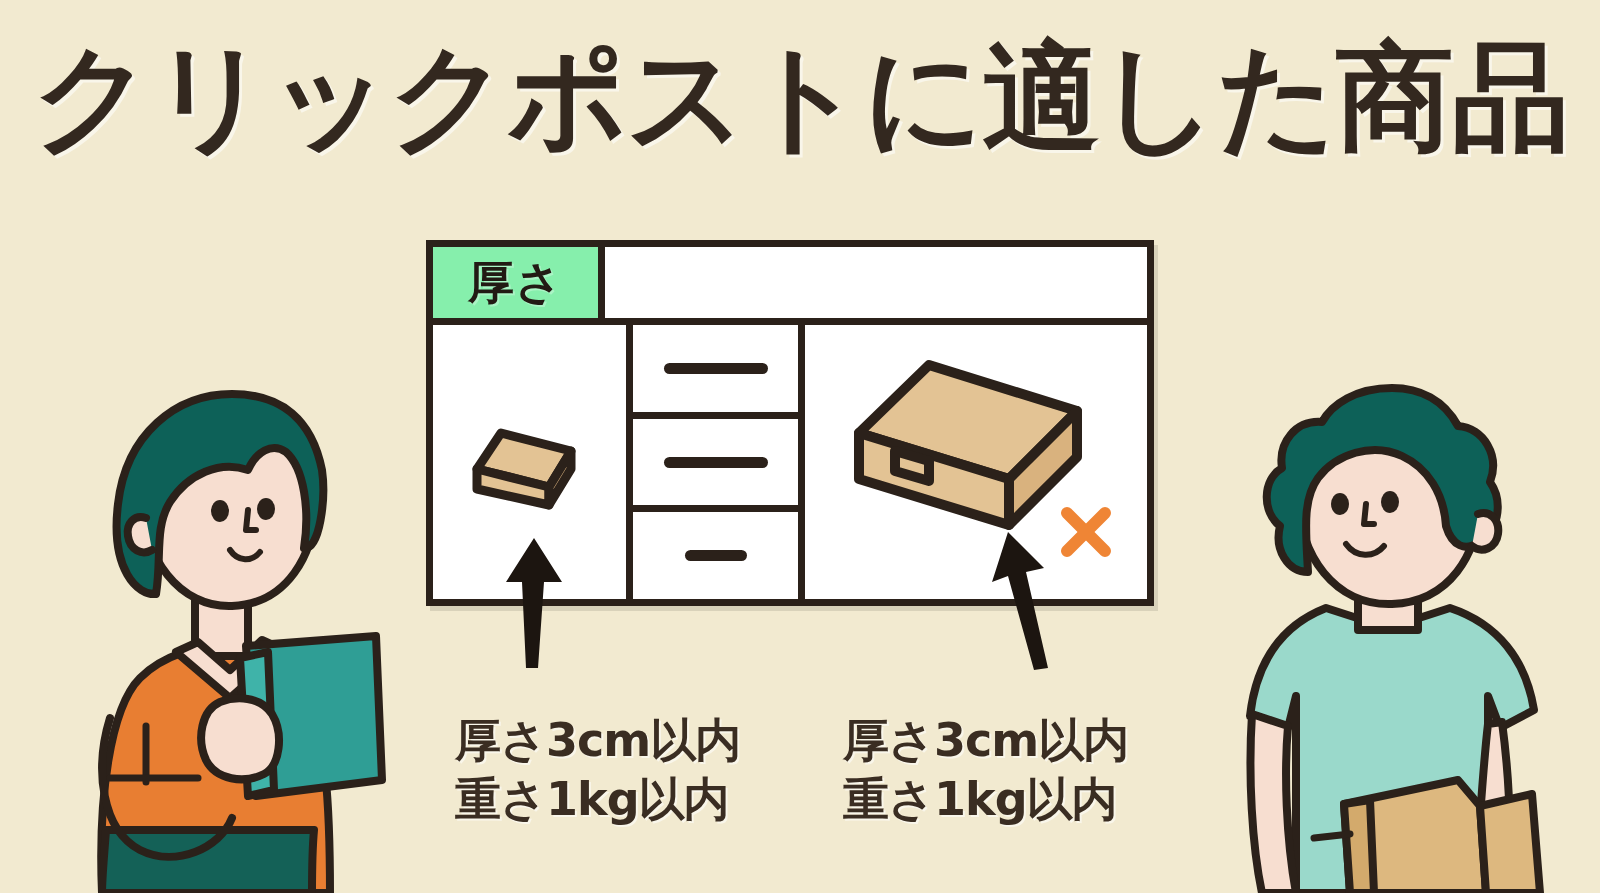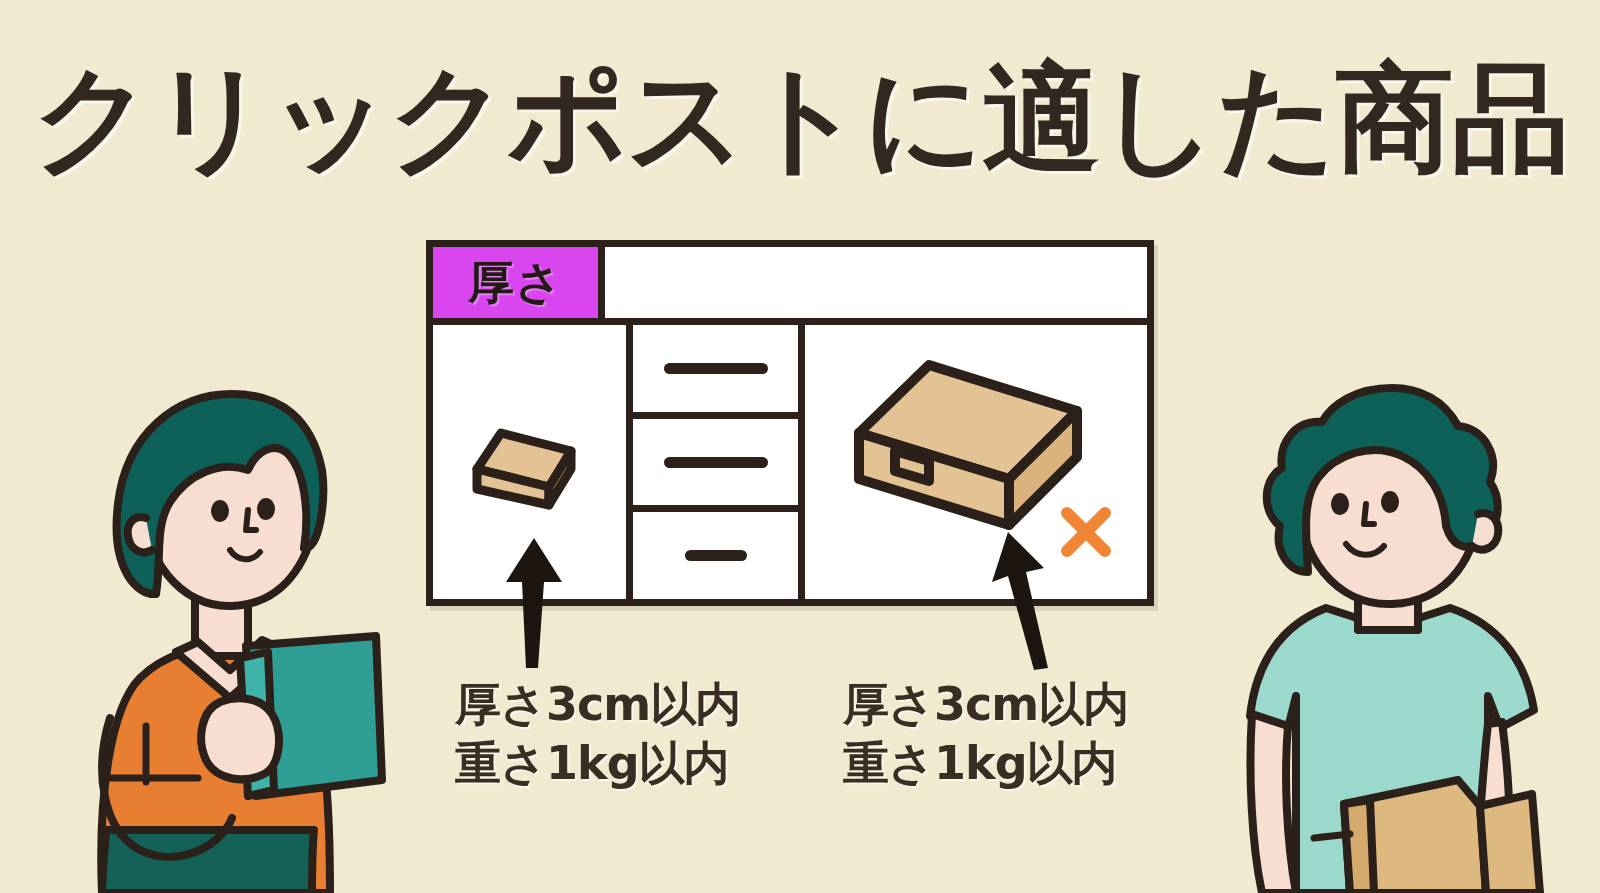--- a/index.html
+++ b/index.html
@@ -15,21 +15,21 @@
     width: 1600px;
     height: 893px;
     background: #f2ead0;
     overflow: hidden;
   }
 
   
   #title {
     position: absolute;
     left: 0;
-    top: 59px;
+    top: 38px;
     width: 1600px;
     text-align: center;
     font-size: 118px;
     line-height: 1.0;
     font-weight: 700;
     letter-spacing: -2px;
     color: #33281f;
     text-shadow: 3px 3px 0 rgba(255,255,255,0.55);
     white-space: nowrap;
     font-family: "DejaVu Sans", "Liberation Sans", sans-serif;
@@ -62,21 +62,21 @@
     justify-content: center;
     font-size: 46px;
     font-weight: 700;
     color: #221a14;
     box-sizing: border-box;
     font-family: "DejaVu Sans", "Liberation Sans", sans-serif;
     text-shadow: 2px 2px 0 rgba(255,255,255,0.30);
     letter-spacing: 1px;
   }
   .hdr-size  { width: 200px; background: #37a9a1; border-right: 7px solid #2b211a; }
-  .hdr-thick { width: 172px; background: #d946ef; border-right: 7px solid #2b211a; }
+  .hdr-thick { width: 172px; background: #86efac; border-right: 7px solid #2b211a; }
   .hdr-limit { flex: 1;      background: #ef8535; }
 
   .body-row {
     position: absolute;
     left: 0; top: 78px;
     width: 100%;
     bottom: 0;
     display: flex;
   }
   .bcell-size  { width: 200px; border-right: 7px solid #2b211a; position: relative; box-sizing: border-box; }
@@ -112,20 +112,21 @@
   .caption {
     position: absolute;
     font-size: 46px;
     font-weight: 700;
     line-height: 1.28;
     color: #3a2d22;
     text-shadow: 2px 2px 0 rgba(255,255,255,0.55);
     white-space: nowrap;
     font-family: "DejaVu Sans", "Liberation Sans", sans-serif;
     letter-spacing: -1px;
+    margin-top: 36px;
   }
   #caption-left  { left: 455px; top: 675px; }
   #caption-right { left: 843px; top: 675px; }
 
   
   .person { position: absolute; }
   #woman { left: 80px; top: 378px; }
   #boy   { left: 1222px; top: 376px; }
 </style>
 </head>

